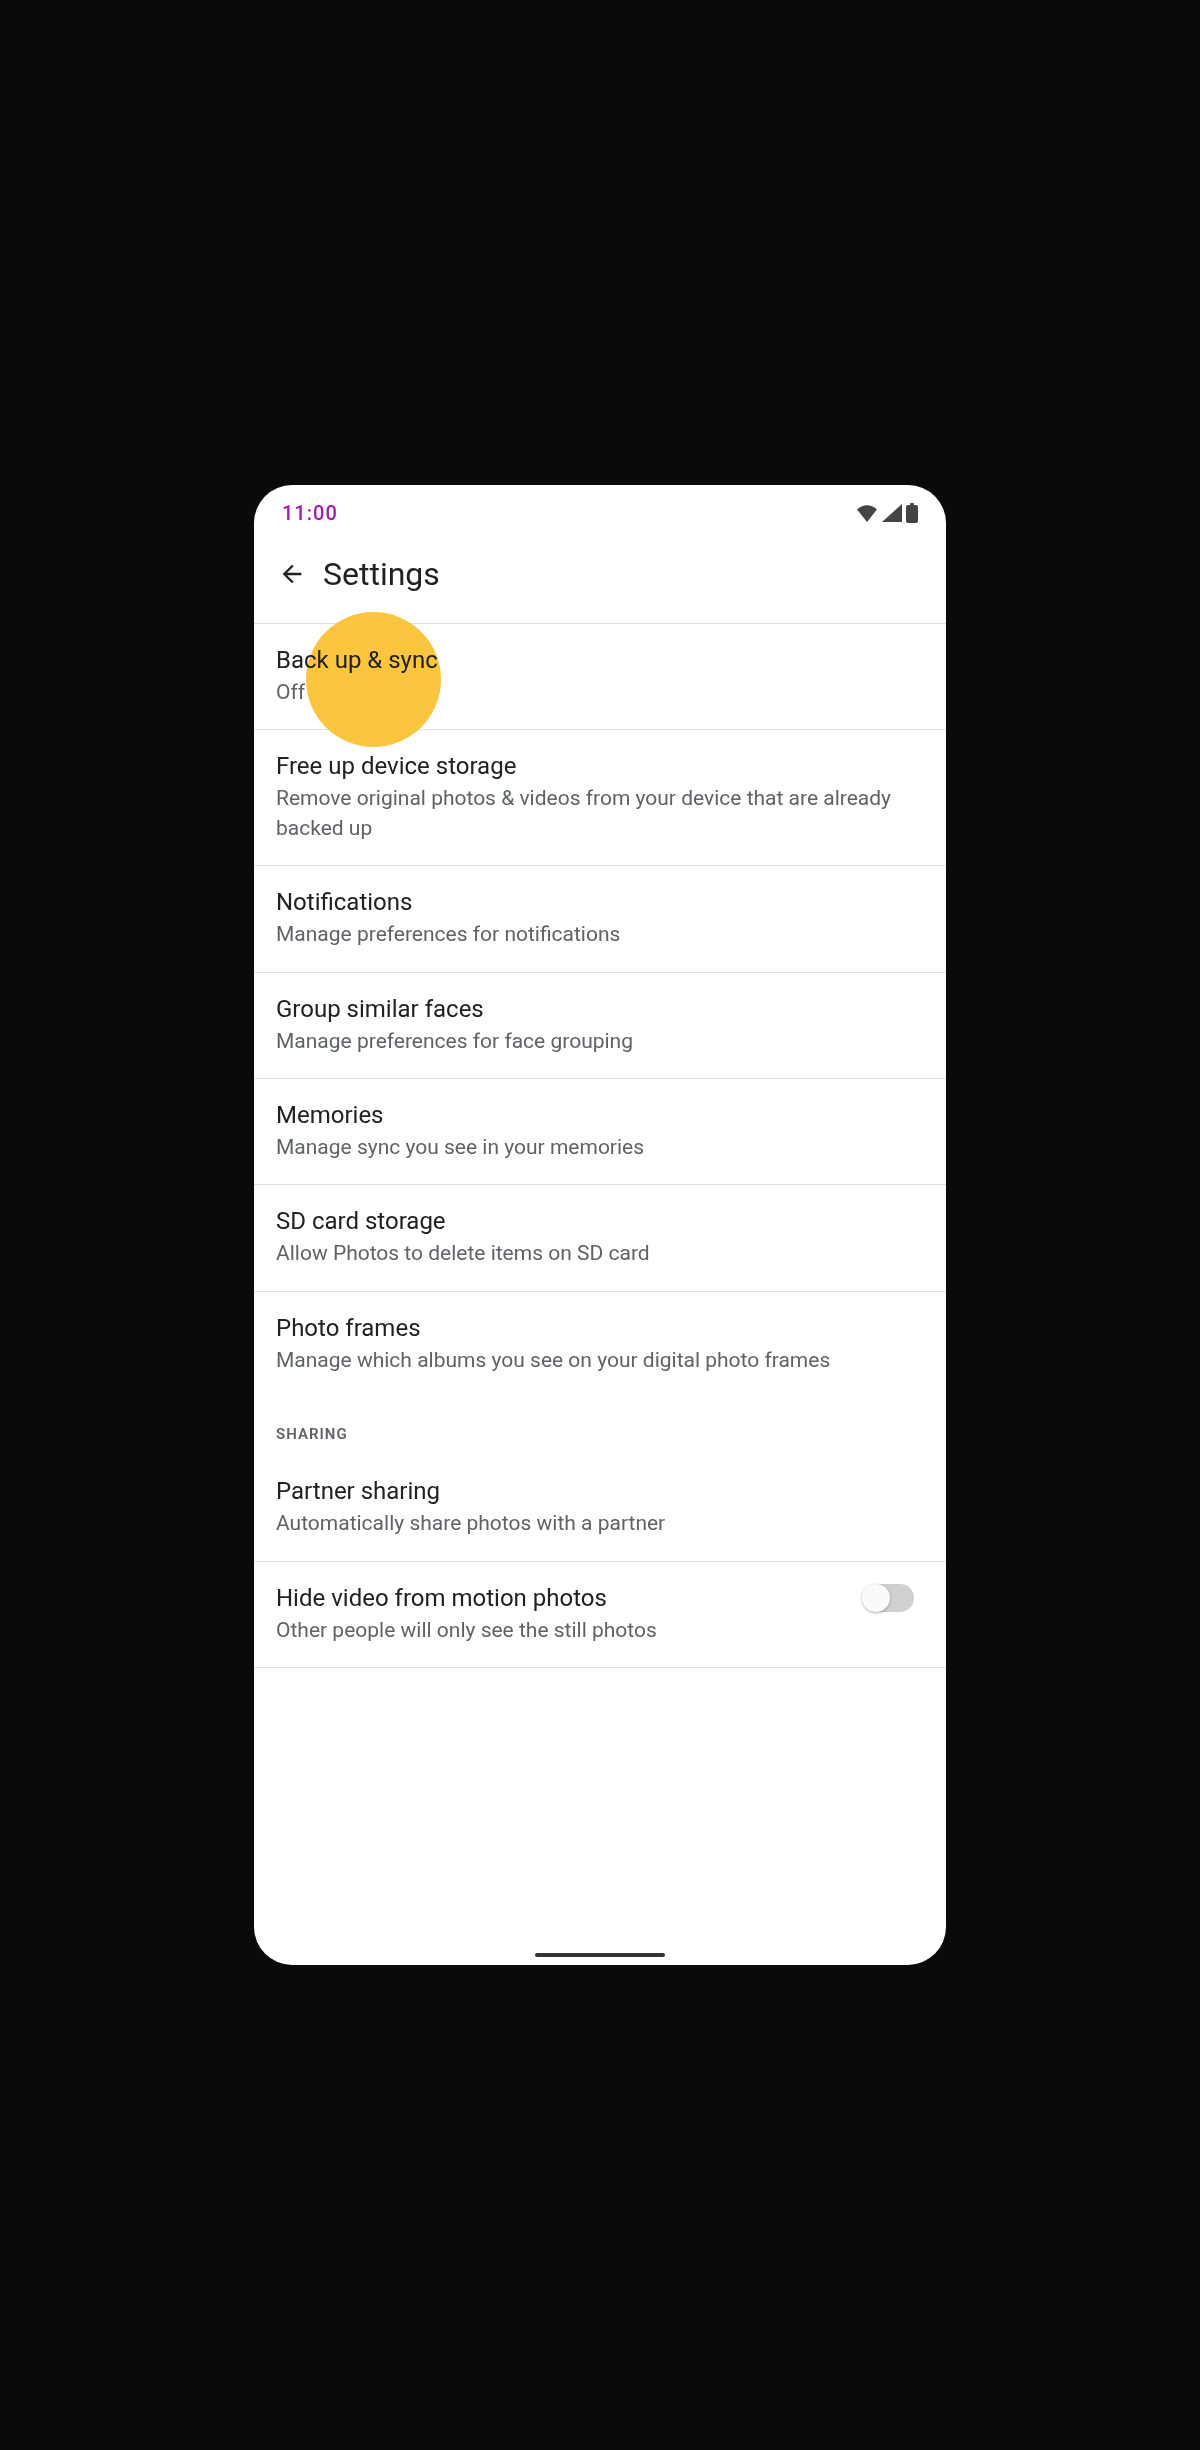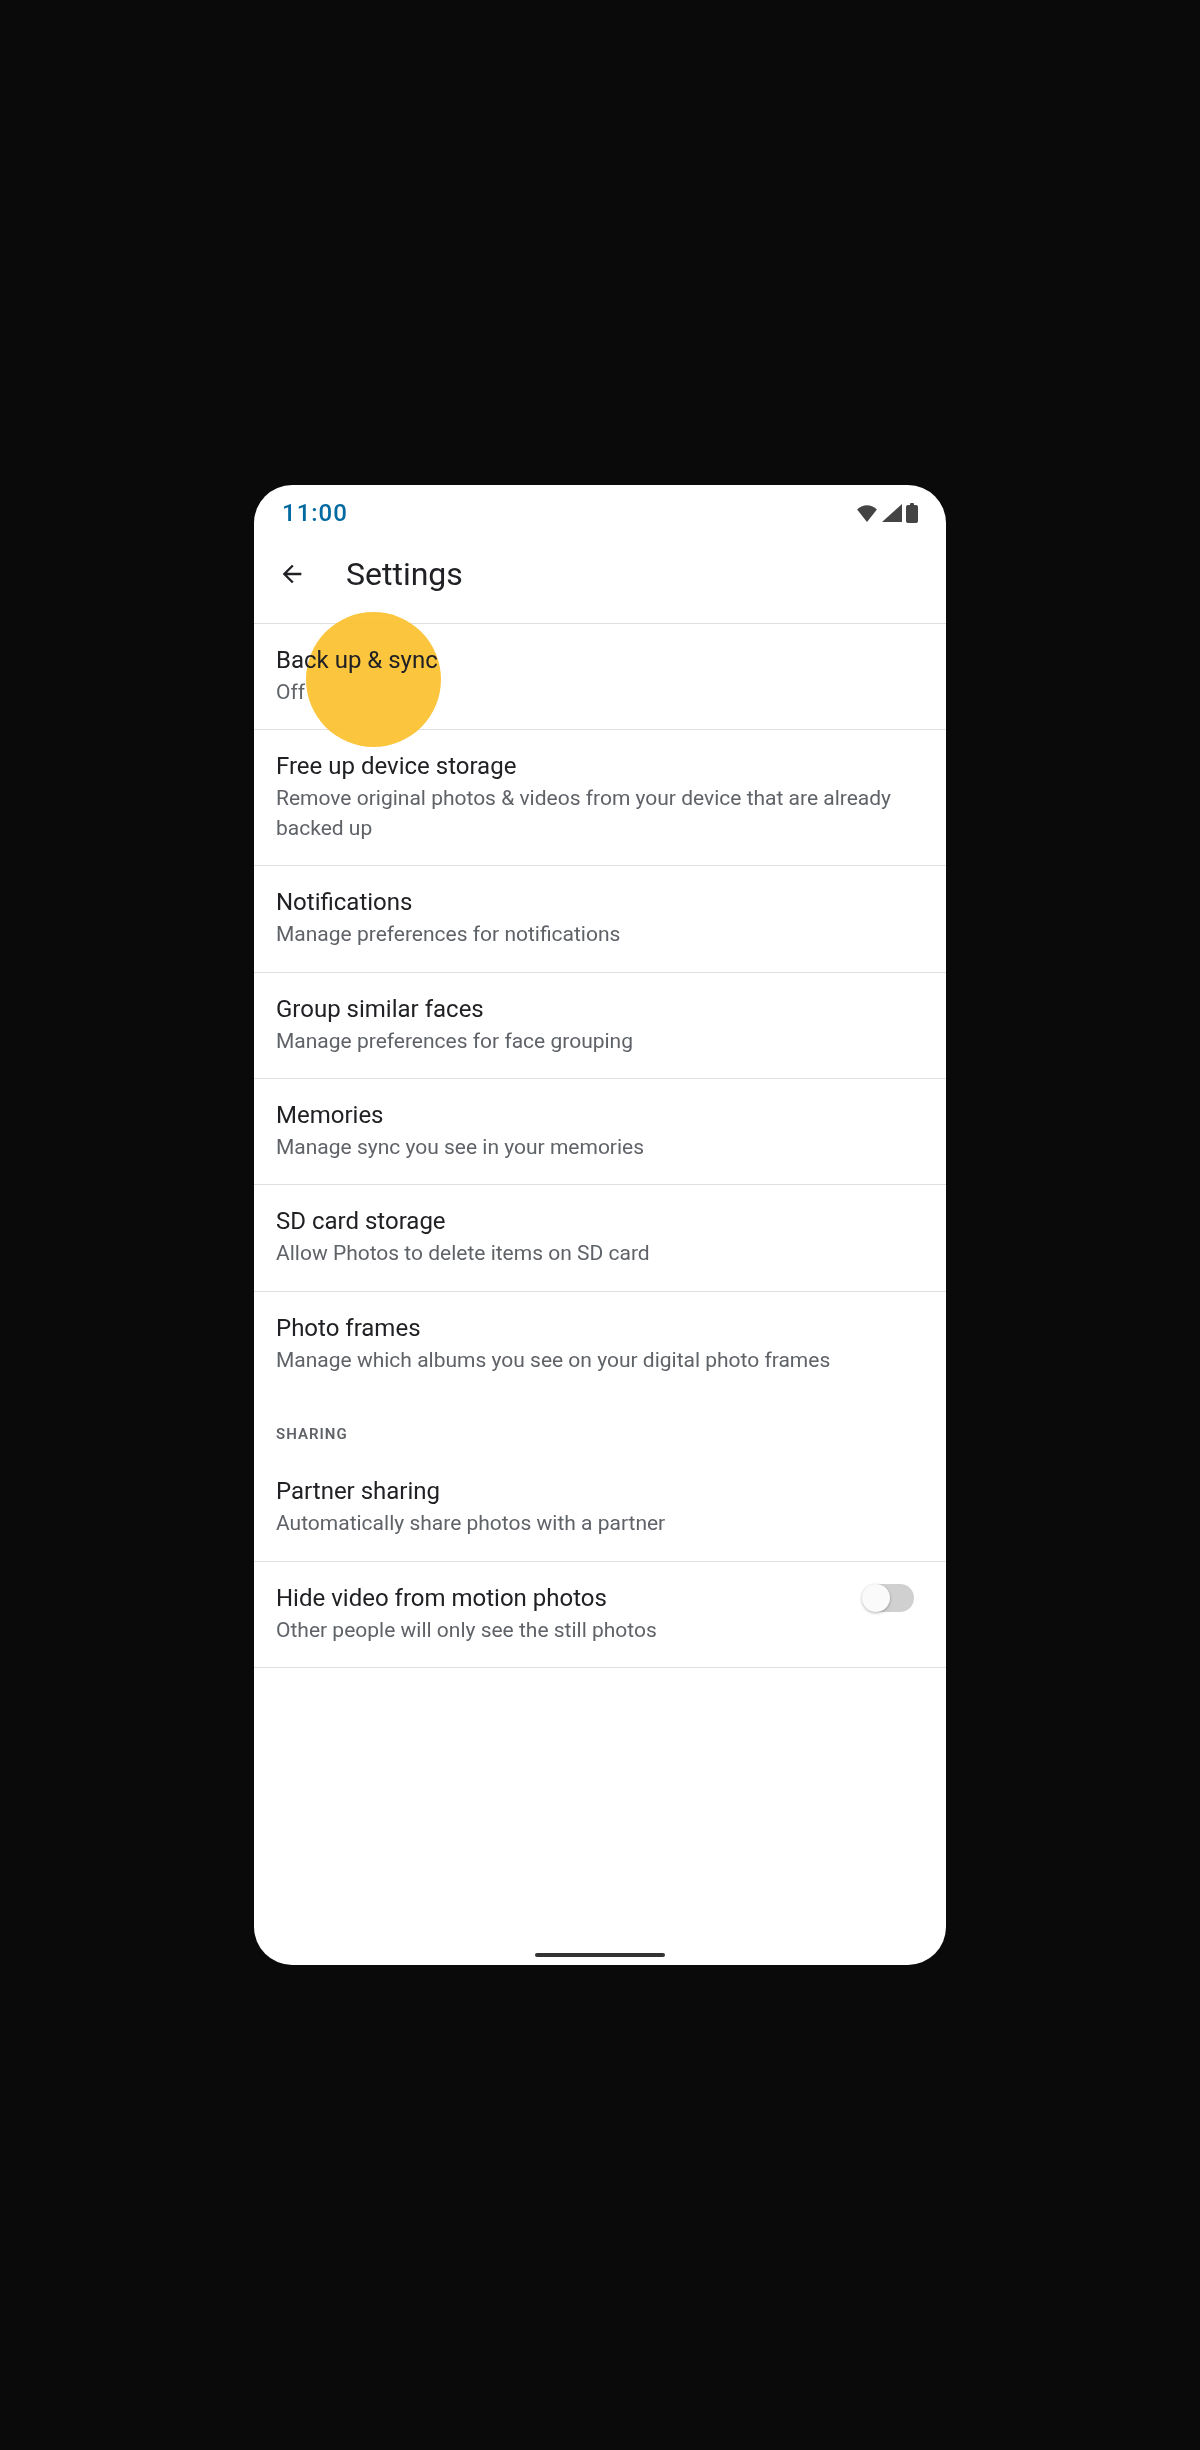--- a/index.html
+++ b/index.html
@@ -36,36 +36,36 @@
     
     .status-bar {
       display: flex;
       justify-content: space-between;
       align-items: center;
       padding: 14px 28px 8px;
       height: 50px;
     }
     
     .status-time {
-      font-size: 24px;
+      font-size: 20px;
       font-weight: 500;
-      color: #0369a1;
+      color: #a21caf;
       letter-spacing: 1px;
     }
     
     .status-icons {
       display: flex;
       gap: 4px;
       align-items: center;
     }
     
     .app-bar {
       display: flex;
       align-items: center;
-      gap: 36px;
+      gap: 13px;
       padding: 20px 20px 30px 20px;
       border-bottom: 1px solid #e0e0e0;
     }
     
     .back-button {
       width: 36px;
       height: 36px;
       display: flex;
       align-items: center;
       justify-content: center;

